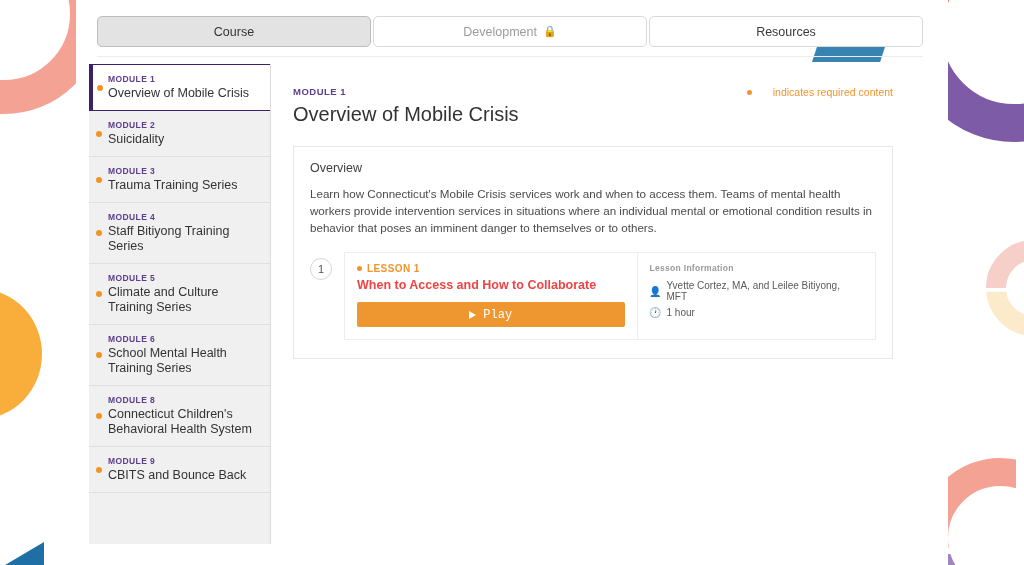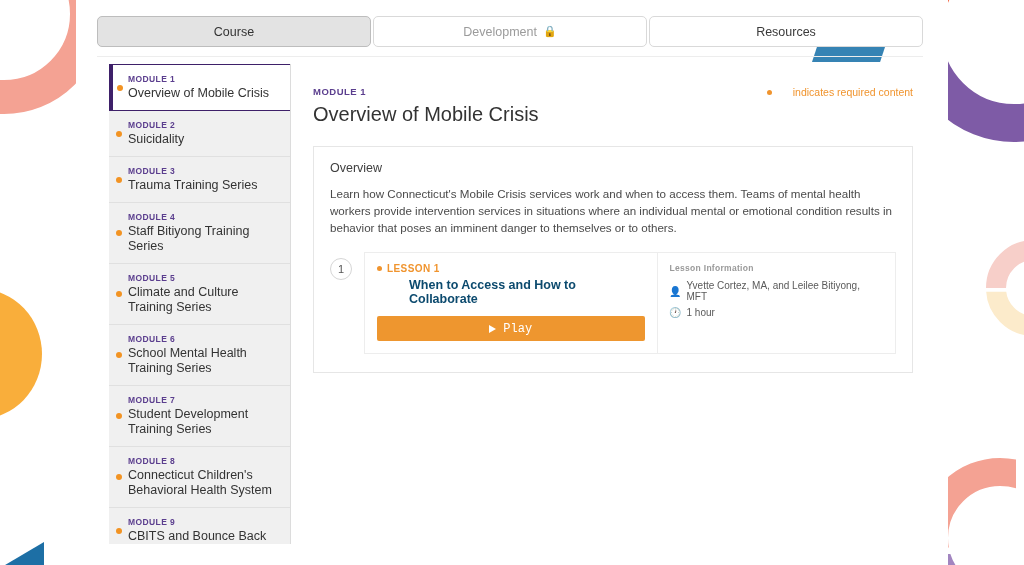--- a/index.html
+++ b/index.html
@@ -152,21 +152,21 @@
   .tab.locked { color:#9b9b9b; }
   .lock-ico { display:inline-block; margin-left:6px; line-height:1; font-size:11px; color:#6b6b6b;}
 
   .tabs-rule {
     position:absolute; left:97px; top:56px; width:826px; height:1px;
     background:#ededed;
   }
 
   
   .body-area {
-    position:absolute; left:109px; top:64px; width:826px; height:480px;
+    position:absolute; left:89px; top:64px; width:826px; height:480px;
     display:flex;
   }
 
   
   .sidebar {
     width:182px;
     flex:0 0 182px;
     background:#f0f0f0;
     border-right:1px solid #dcdcdc;
     overflow:hidden;
@@ -256,21 +256,21 @@
     display:flex;
     min-height:80px;
   }
   .lesson-left { flex:1 1 55%; padding:10px 12px 12px 12px; }
   .lesson-tag {
     font-size:10px; font-weight:bold; letter-spacing:0.4px; color:#F0942E;
     display:flex; align-items:center; gap:5px; margin-bottom:4px;
   }
   .lesson-tag .dot { width:5px; height:5px; border-radius:50%; background:#F0942E; }
   .lesson-title {
-    font-size:12.5px; font-weight:bold; color:#0c4a6e; margin-bottom:10px;margin-left:32px;
+    font-size:12.5px; font-weight:bold; color:#ef4444; margin-bottom:10px;
   }
   .play-btn {
     display:flex; align-items:center; justify-content:center;
     background:#EE962F;
     color:#ffffff;
     border:none;
     height:25px;
     width:100%;
     font-size:12px;
     border-radius:2px;
@@ -365,25 +365,20 @@
       </div>
       <div class="mod">
         <span class="dot"></span>
         <div class="mod-num">MODULE 5</div>
         <div class="mod-title">Climate and Culture Training Series</div>
       </div>
       <div class="mod">
         <span class="dot"></span>
         <div class="mod-num">MODULE 6</div>
         <div class="mod-title">School Mental Health Training Series</div>
-      </div>
-      <div class="mod">
-        <span class="dot"></span>
-        <div class="mod-num">MODULE 7</div>
-        <div class="mod-title">Student Development Training Series</div>
       </div>
       <div class="mod">
         <span class="dot"></span>
         <div class="mod-num">MODULE 8</div>
         <div class="mod-title">Connecticut Children's Behavioral Health System</div>
       </div>
       <div class="mod">
         <span class="dot"></span>
         <div class="mod-num">MODULE 9</div>
         <div class="mod-title">CBITS and Bounce Back</div>

